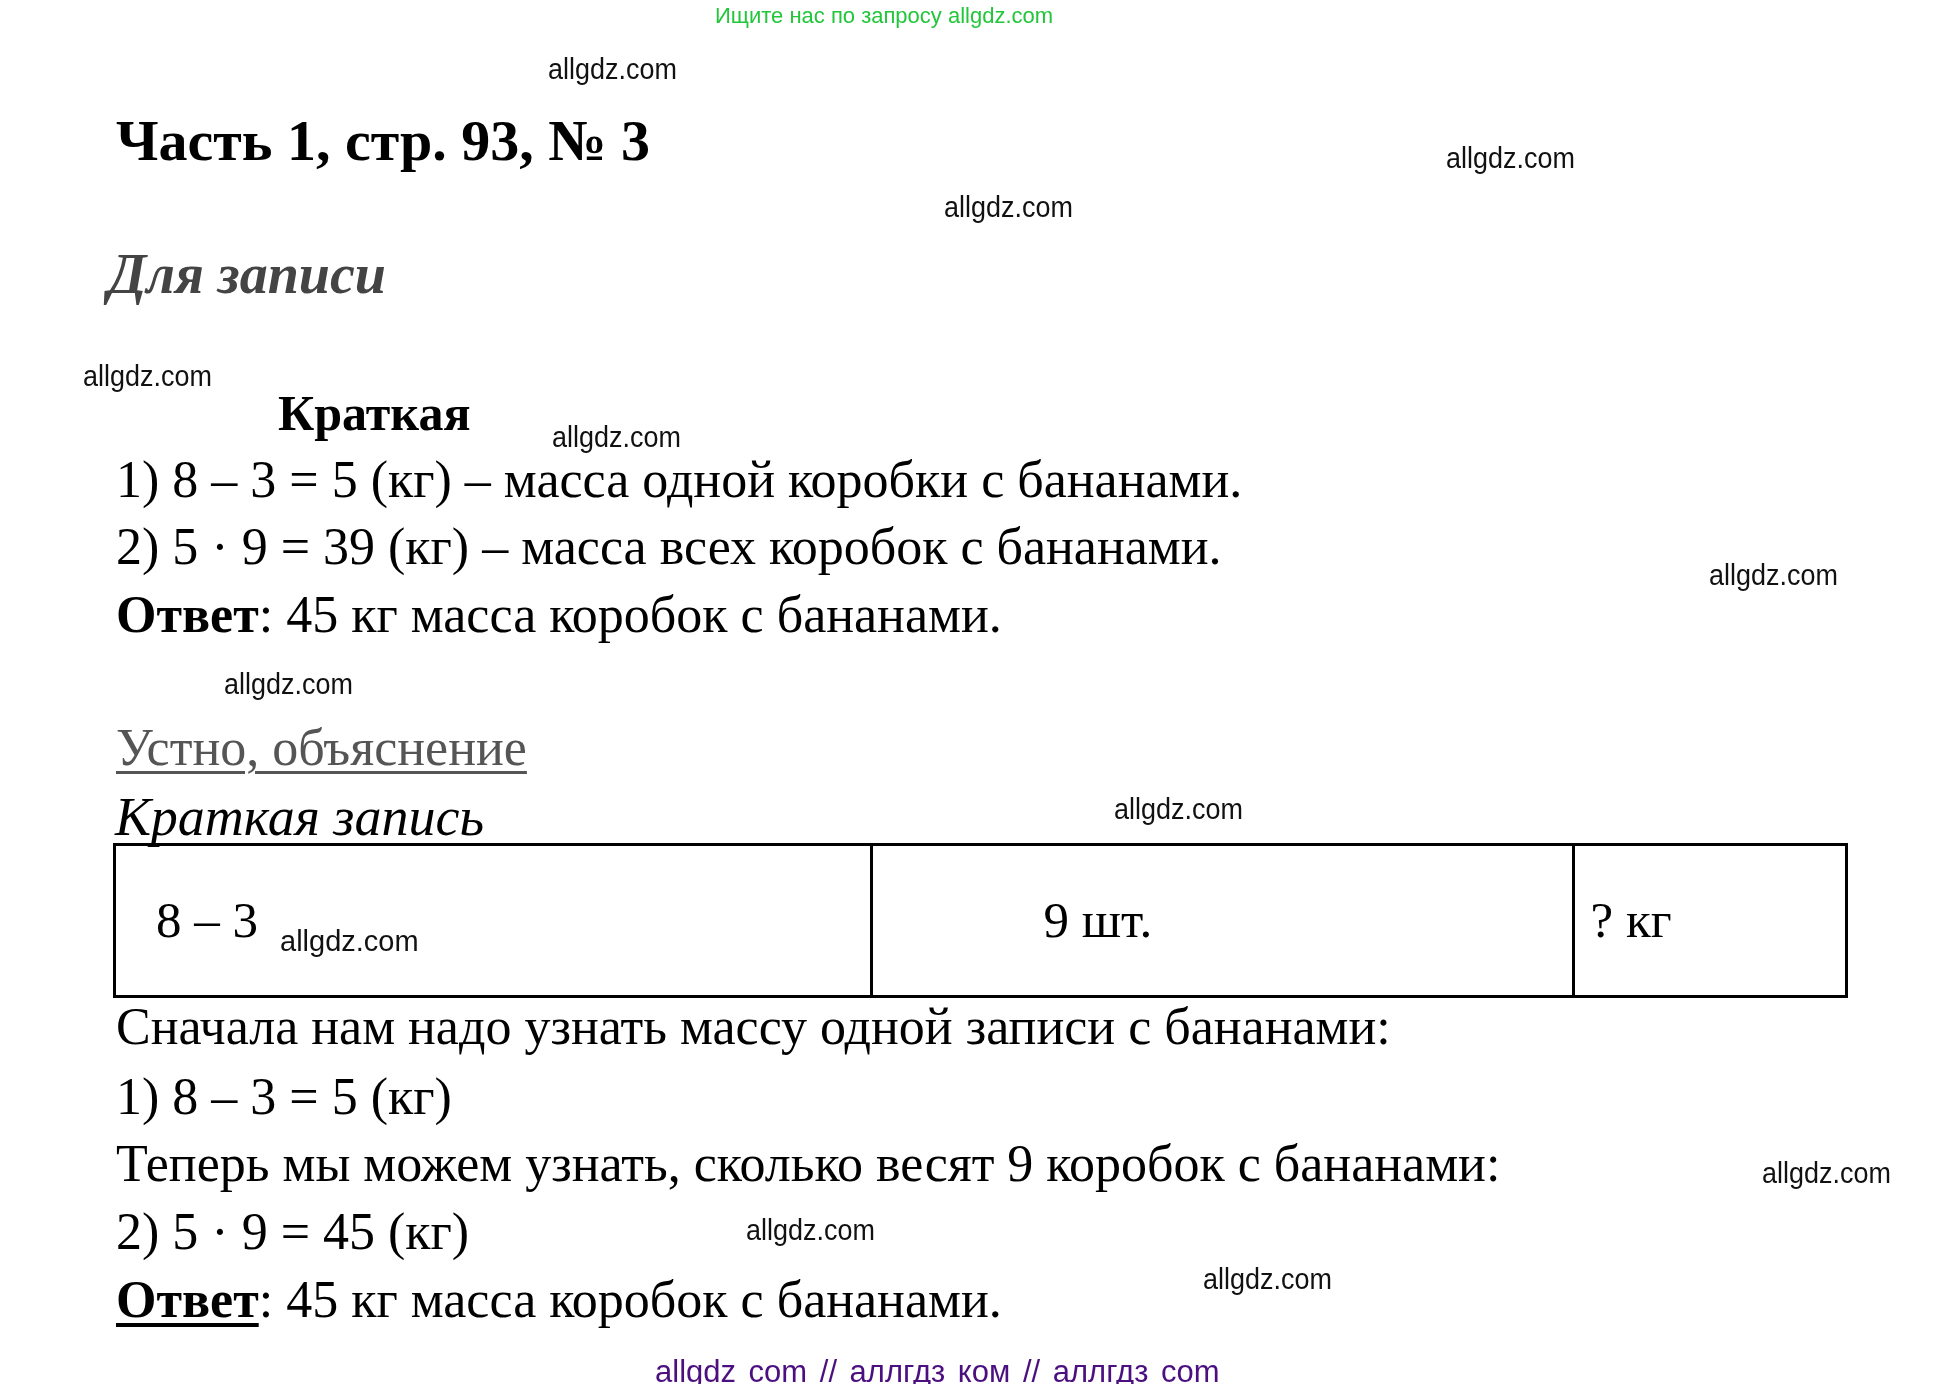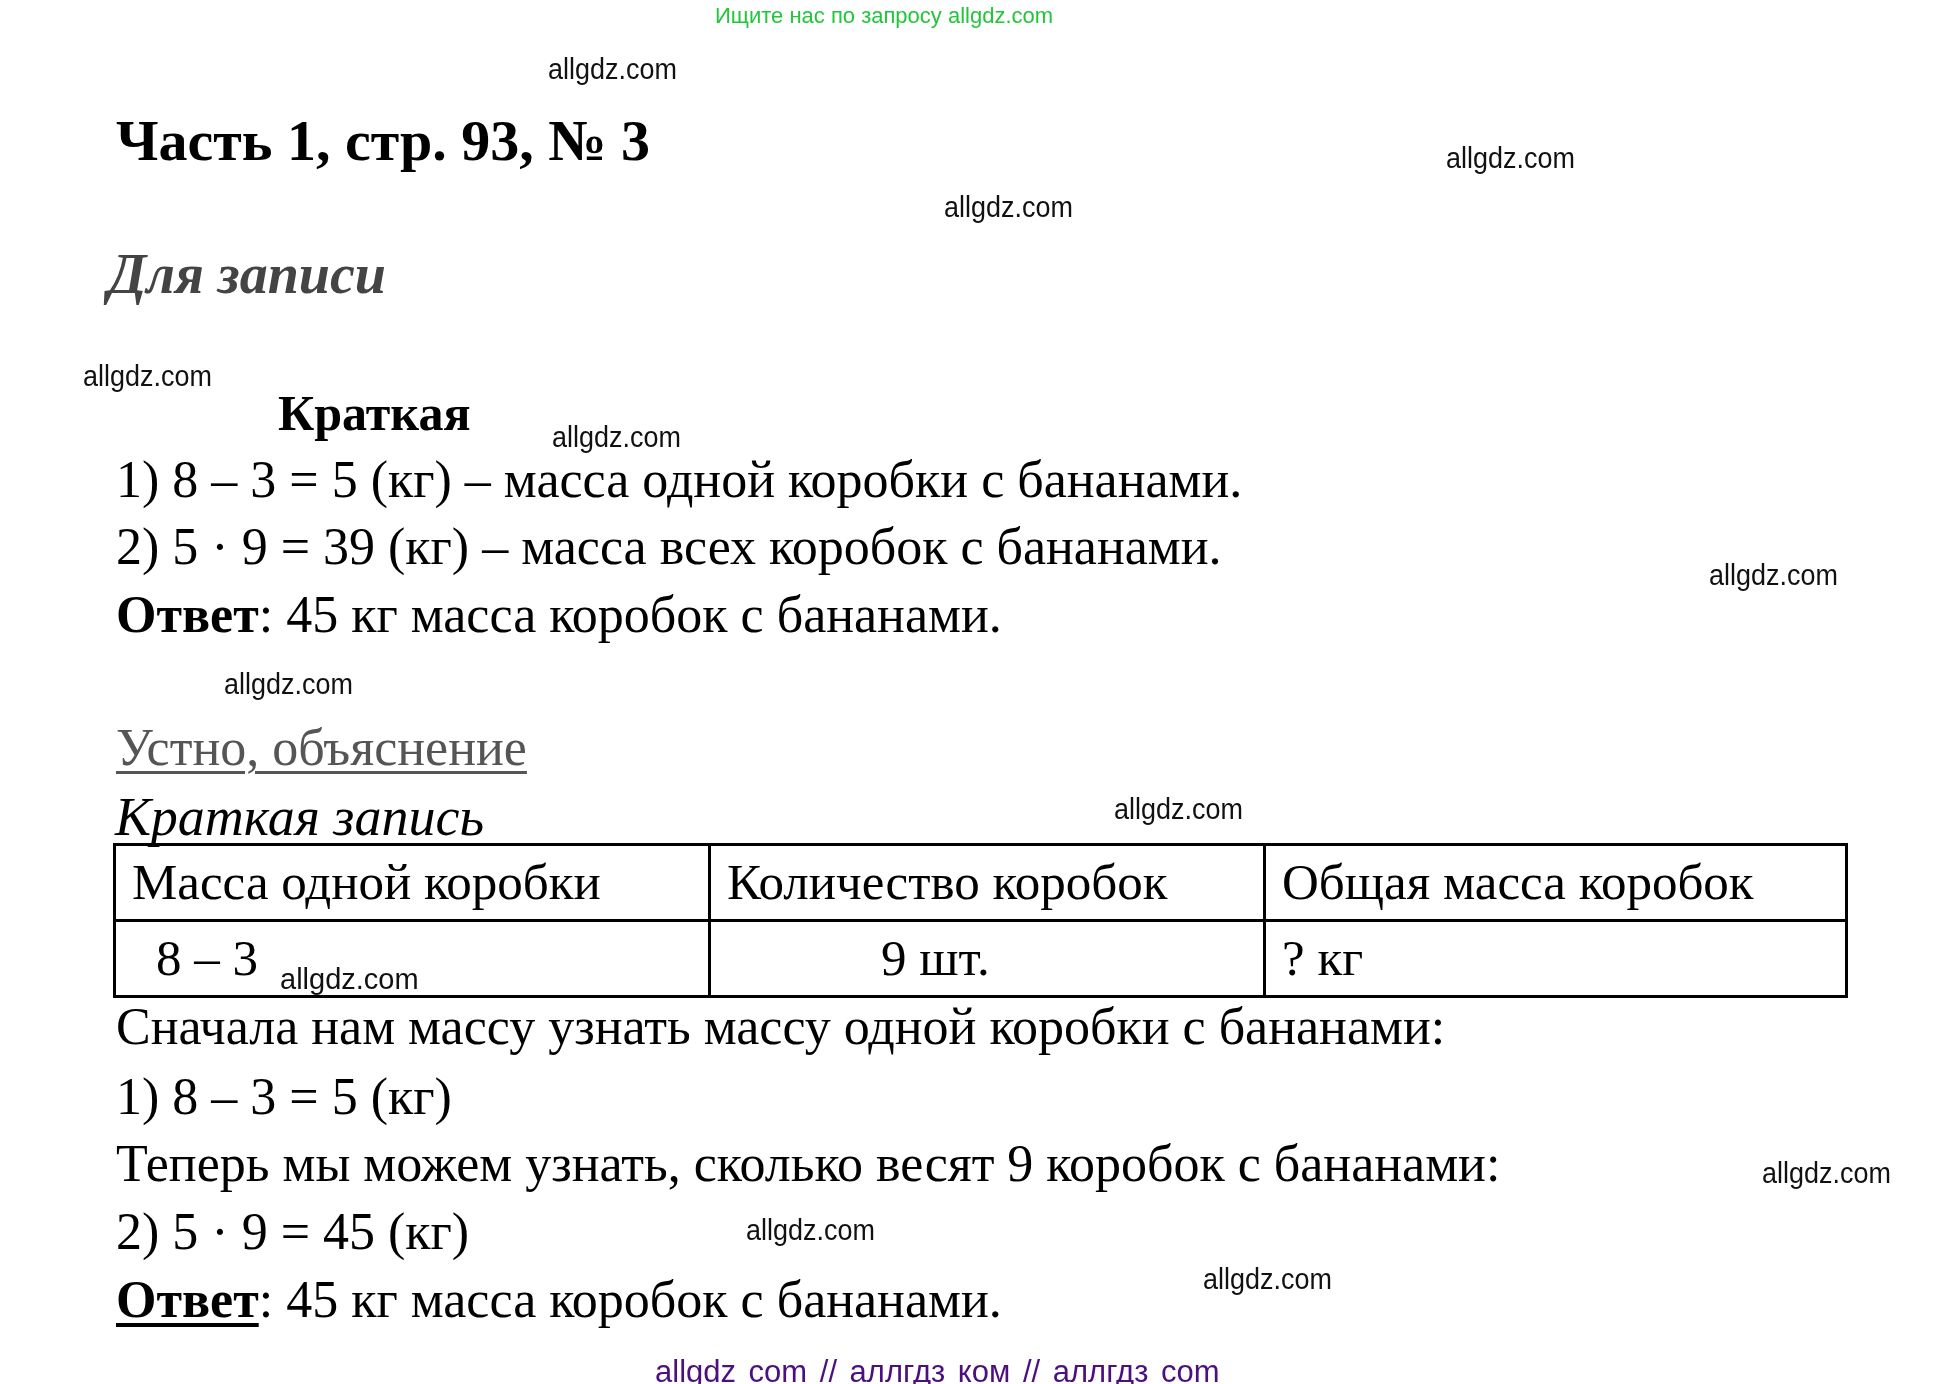--- a/index.html
+++ b/index.html
@@ -46,32 +46,27 @@
 <div class="abs serif zadacha">Краткая</div>
 <div class="abs serif line" style="top:454px;">1) 8 – 3 = 5 (кг) – масса одной коробки с бананами.</div>
 <div class="abs serif line" style="top:521px;">2) 5 · 9 = 39 (кг) – масса всех коробок с бананами.</div>
 <div class="abs serif line" style="top:589px;"><span class="b">Ответ</span><span>: 45 кг масса коробок с бананами.</span></div>
 
 <div class="abs serif oral">Устно, объяснение</div>
 <div class="abs serif brief">Краткая запись</div>
 
 <table class="brief-table">
   <tbody>
-      <tr class="r1">
-    <td class="col1">Масса одной коробки</td>
-    <td class="col2">Количество коробок</td>
-    <td>Общая масса коробок</td>
-  </tr>
   <tr class="r2">
     <td style="padding-left:40px;"><span>8 – 3</span><span class="sans" style="font-size:29px;color:#111;margin-left:22px;position:relative;top:14px;">allgdz.com</span></td>
     <td style="padding-left:170px;">9 шт.</td>
     <td style="">? кг</td>
   </tr>
 </tbody>
   </table>
 
-<div class="abs serif line" style="top:1001px;">Сначала нам массу узнать массу одной коробки с бананами:</div>
+<div class="abs serif line" style="top:1001px;">Сначала нам надо узнать массу одной записи с бананами:</div>
 <div class="abs serif line" style="top:1071px;">1) 8 – 3 = 5 (кг)</div>
 <div class="abs serif line" style="top:1138px;">Теперь мы можем узнать, сколько весят 9 коробок с бананами:</div>
 <div class="abs serif line" style="top:1206px;">2) 5 · 9 = 45 (кг)</div>
 <div class="abs serif line" style="top:1274px;"><span class="b u">Ответ</span><span>: 45 кг масса коробок с бананами.</span></div>
 
 <div class="abs sans footer">allgdz com  //  аллгдз ком  //  аллгдз com</div>
 
 </body></html>

